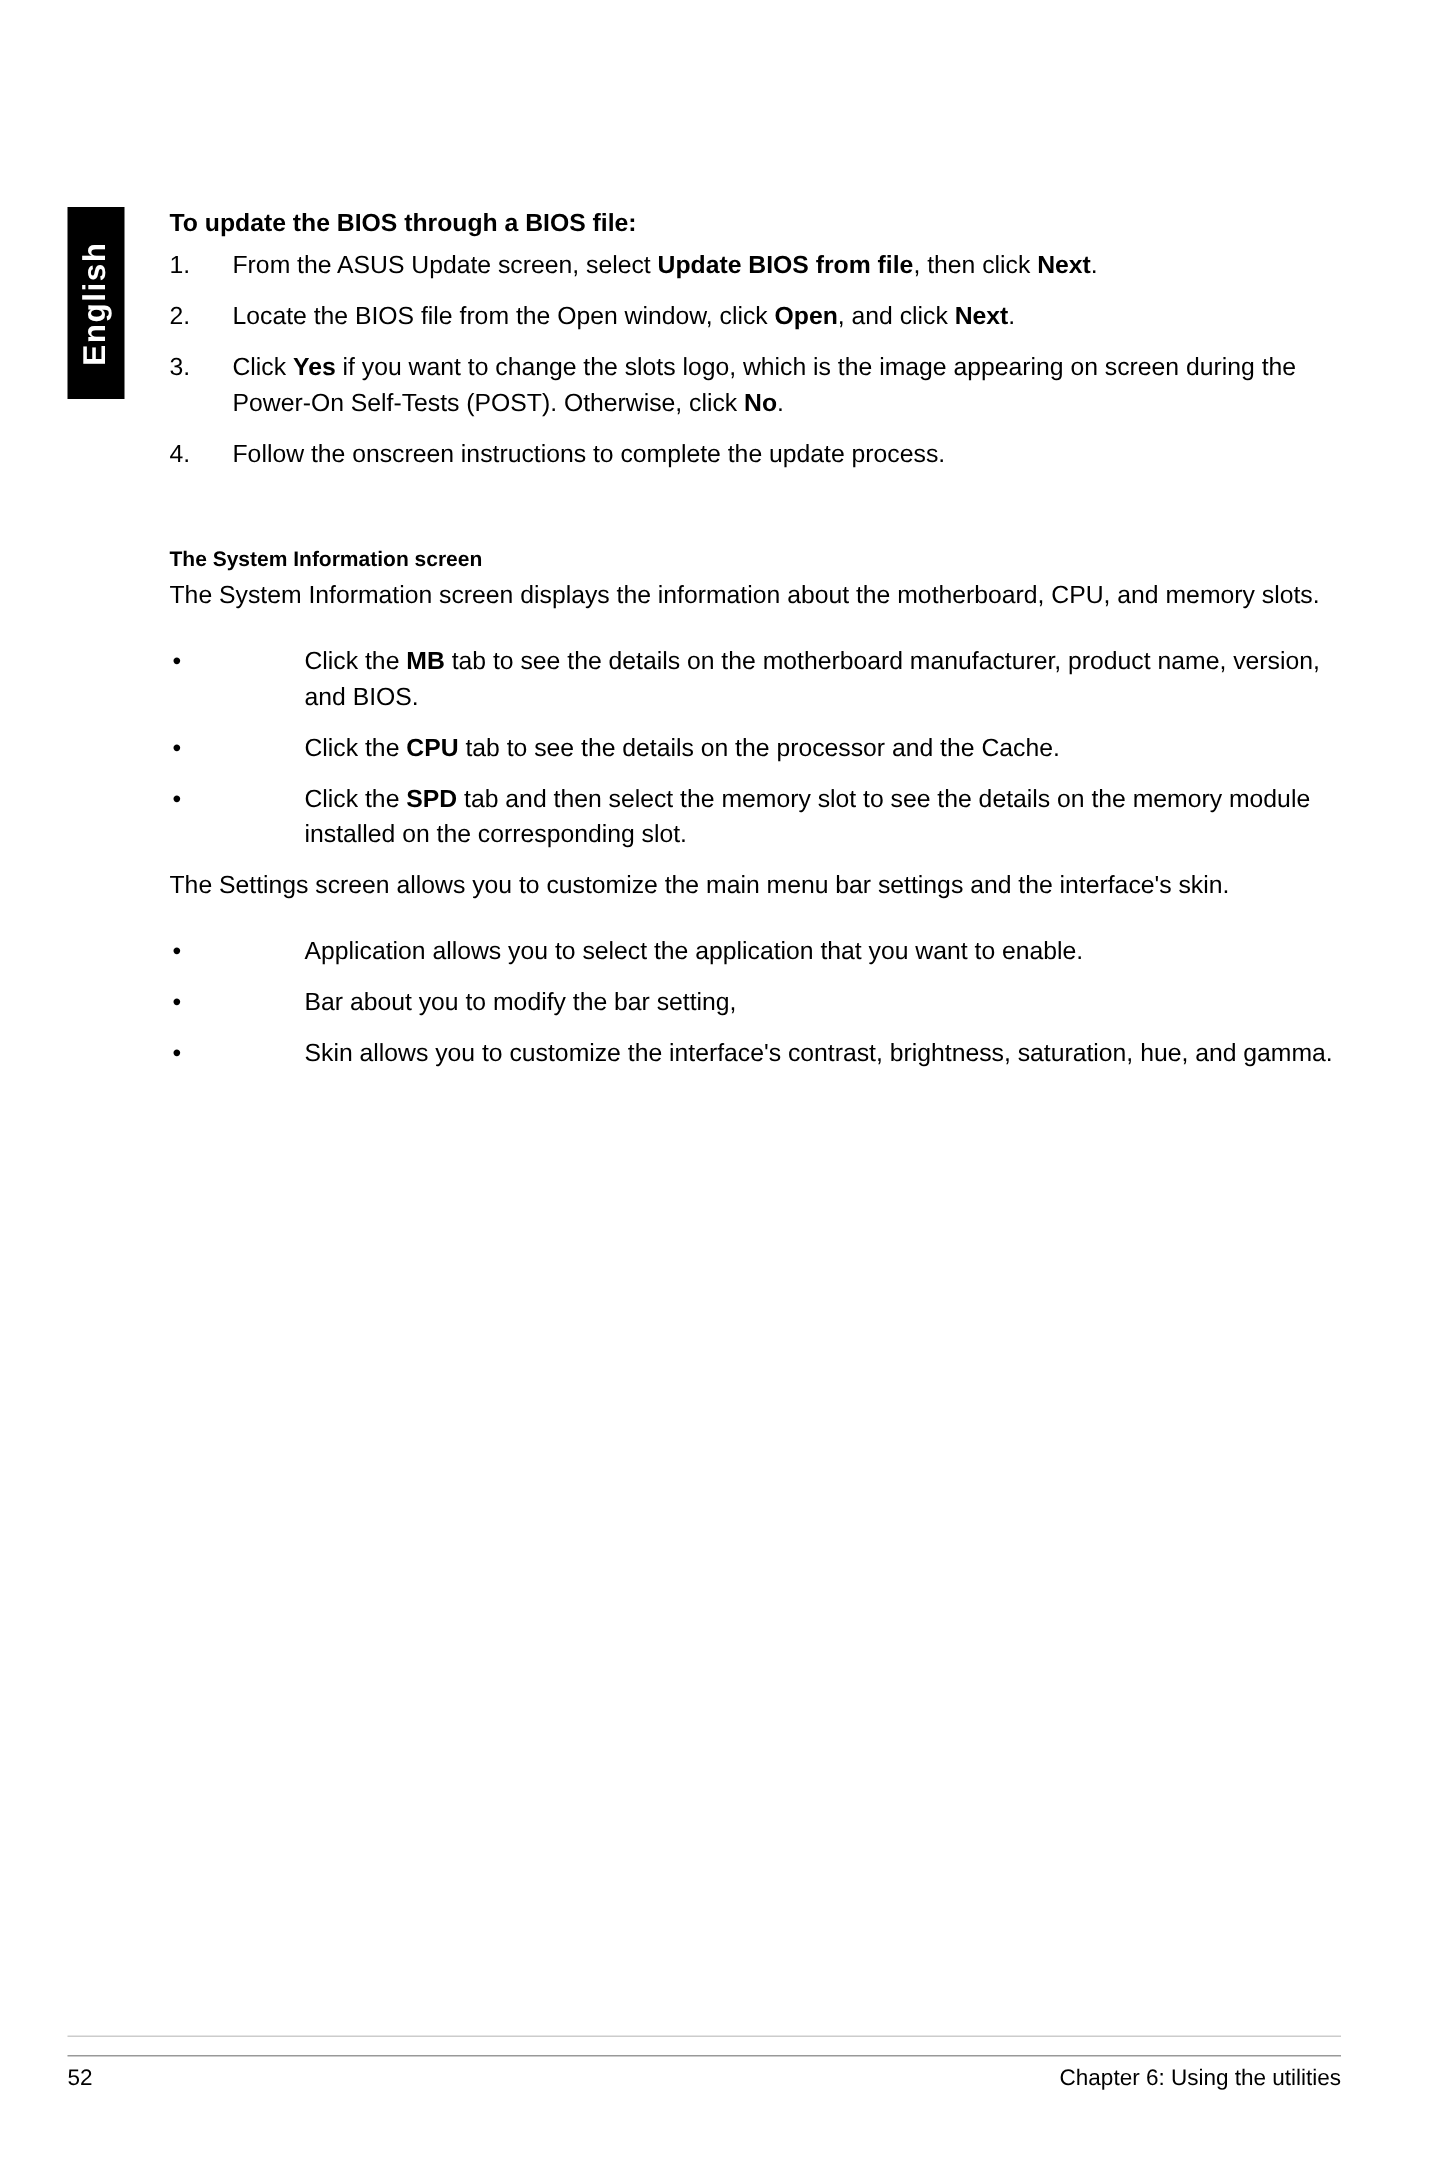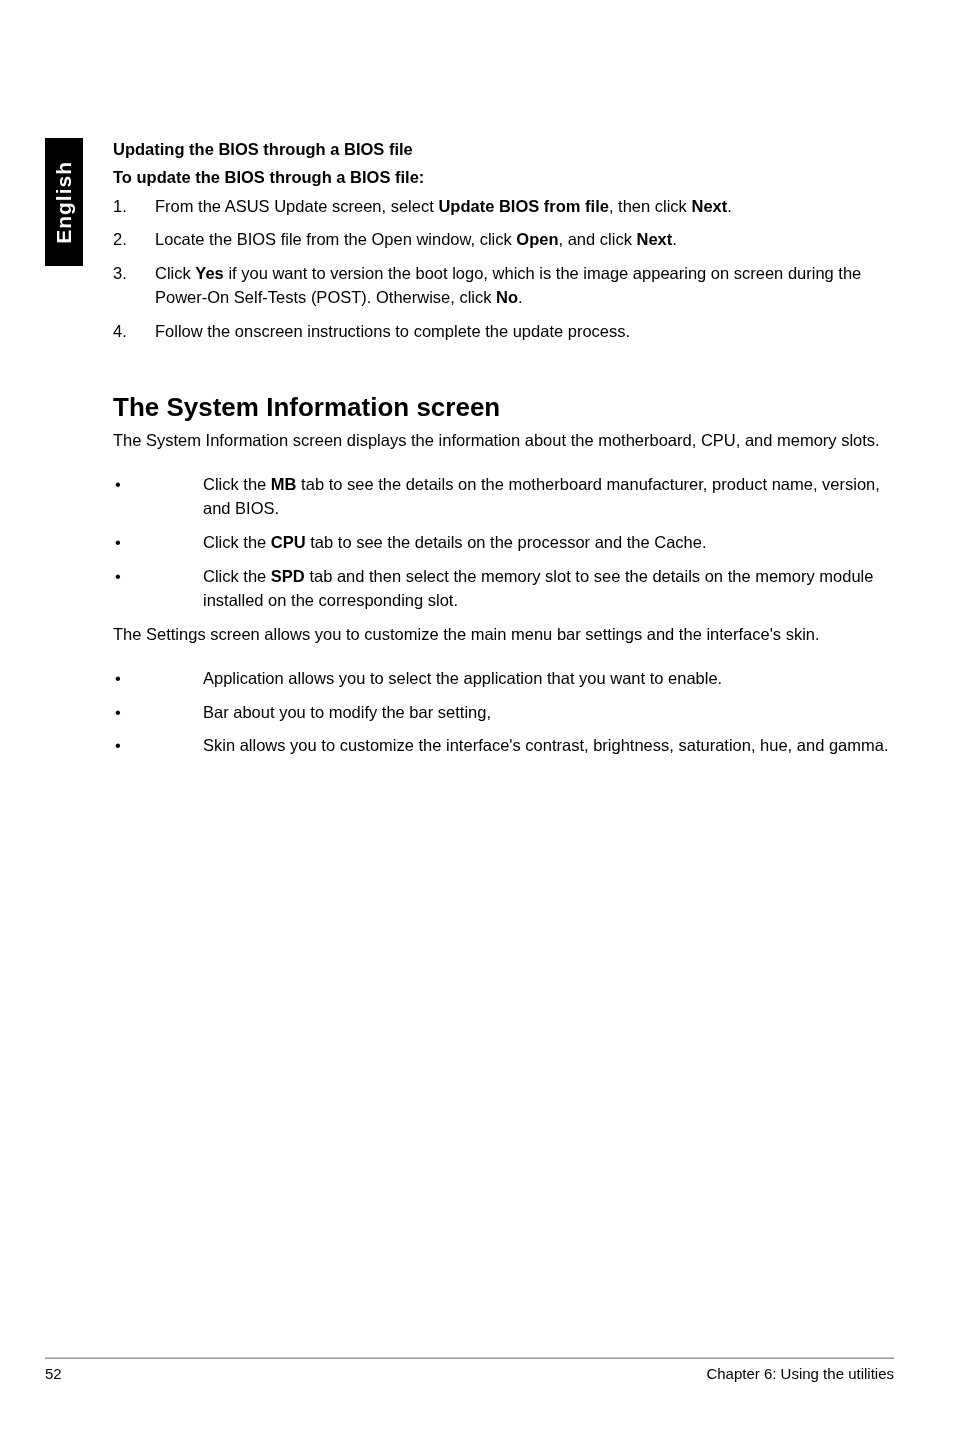--- a/index.html
+++ b/index.html
@@ -55,21 +55,21 @@
     font-size: 16.5px;
     line-height: 1.45;
     margin: 6px 0 10px 0;
   }
   ol.numlist > li .num {
     width: 42px;
     flex: 0 0 42px;
   }
   ol.numlist > li .body { flex: 1; }
   h2.section-title {
-    font-size: 26px;
+    font-size: 14px;
     font-weight: bold;
     margin: 48px 0 6px 0;
   }
   p.para {
     font-size: 16.5px;
     line-height: 1.45;
     margin: 0 0 20px 0;
   }
   ul.bullets {
     list-style: none;
@@ -86,21 +86,21 @@
     width: 42px;
     flex: 0 0 42px;
     text-align: left;
     padding-left: 2px;
   }
   ul.bullets > li .body { flex: 1; margin-left: 48px; }
   .footer {
     position: absolute;
     left: 45px;
     right: 60px;
-    bottom: 56px;
+    bottom: 44px;
     display: flex;
     justify-content: space-between;
     font-size: 15px;
     border-top: 1px solid #999;
     padding-top: 6px;
   }
   .footer-rule2 {
     position: absolute;
     left: 45px;
     right: 60px;
@@ -110,40 +110,39 @@
 </style>
 </head>
 <body>
 
 <div class="sidebar-tab">
   <span>English</span>
 </div>
 
 <div class="content">
 
-  <p class="section-sub">Updating the BIOS through a BIOS file</p>
   <p class="section-sub">To update the BIOS through a BIOS file:</p>
 
   <ol class="numlist">
     <li>
       <span class="num">1.</span>
       <span class="body">
         <span>From the ASUS Update screen, select </span><span class="bold">Update BIOS from file</span><span>, then click </span><span class="bold">Next</span><span>.</span>
       </span>
     </li>
     <li>
       <span class="num">2.</span>
       <span class="body">
         <span>Locate the BIOS file from the Open window, click </span><span class="bold">Open</span><span>, and click </span><span class="bold">Next</span><span>.</span>
       </span>
     </li>
     <li>
       <span class="num">3.</span>
       <span class="body">
-        <span>Click </span><span class="bold">Yes</span><span> if you want to version the boot logo, which is the image appearing on screen during the Power-On Self-Tests (POST). Otherwise, click </span><span class="bold">No</span><span>.</span>
+        <span>Click </span><span class="bold">Yes</span><span> if you want to change the slots logo, which is the image appearing on screen during the Power-On Self-Tests (POST). Otherwise, click </span><span class="bold">No</span><span>.</span>
       </span>
     </li>
     <li>
       <span class="num">4.</span>
       <span class="body">Follow the onscreen instructions to complete the update process.</span>
     </li>
   </ol>
 
   <h2 class="section-title">The System Information screen</h2>
   <p class="para">The System Information screen displays the information about the motherboard, CPU, and memory slots.</p>

